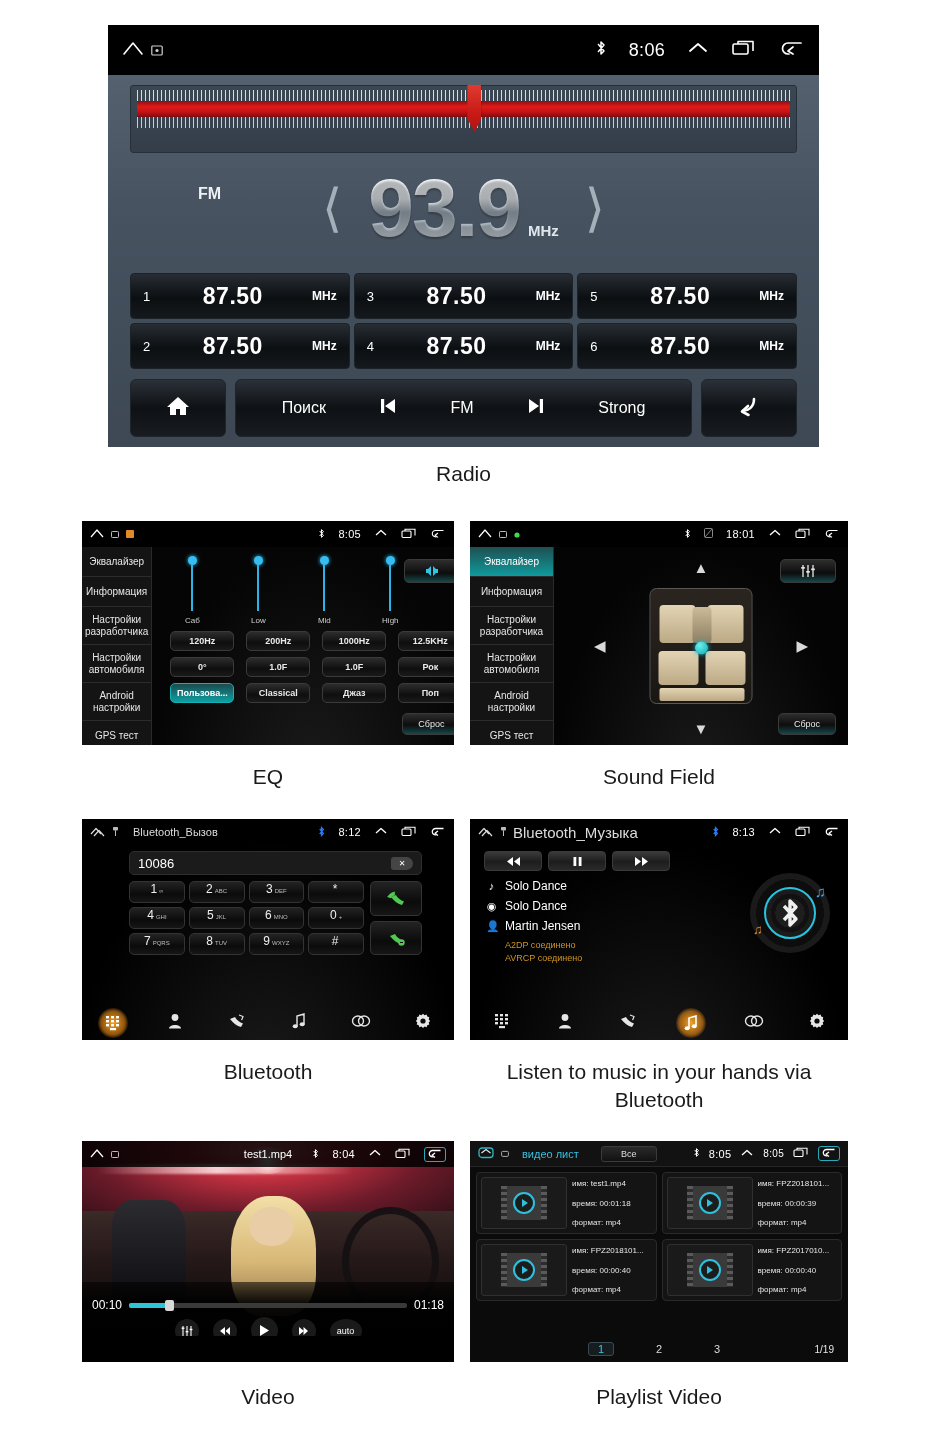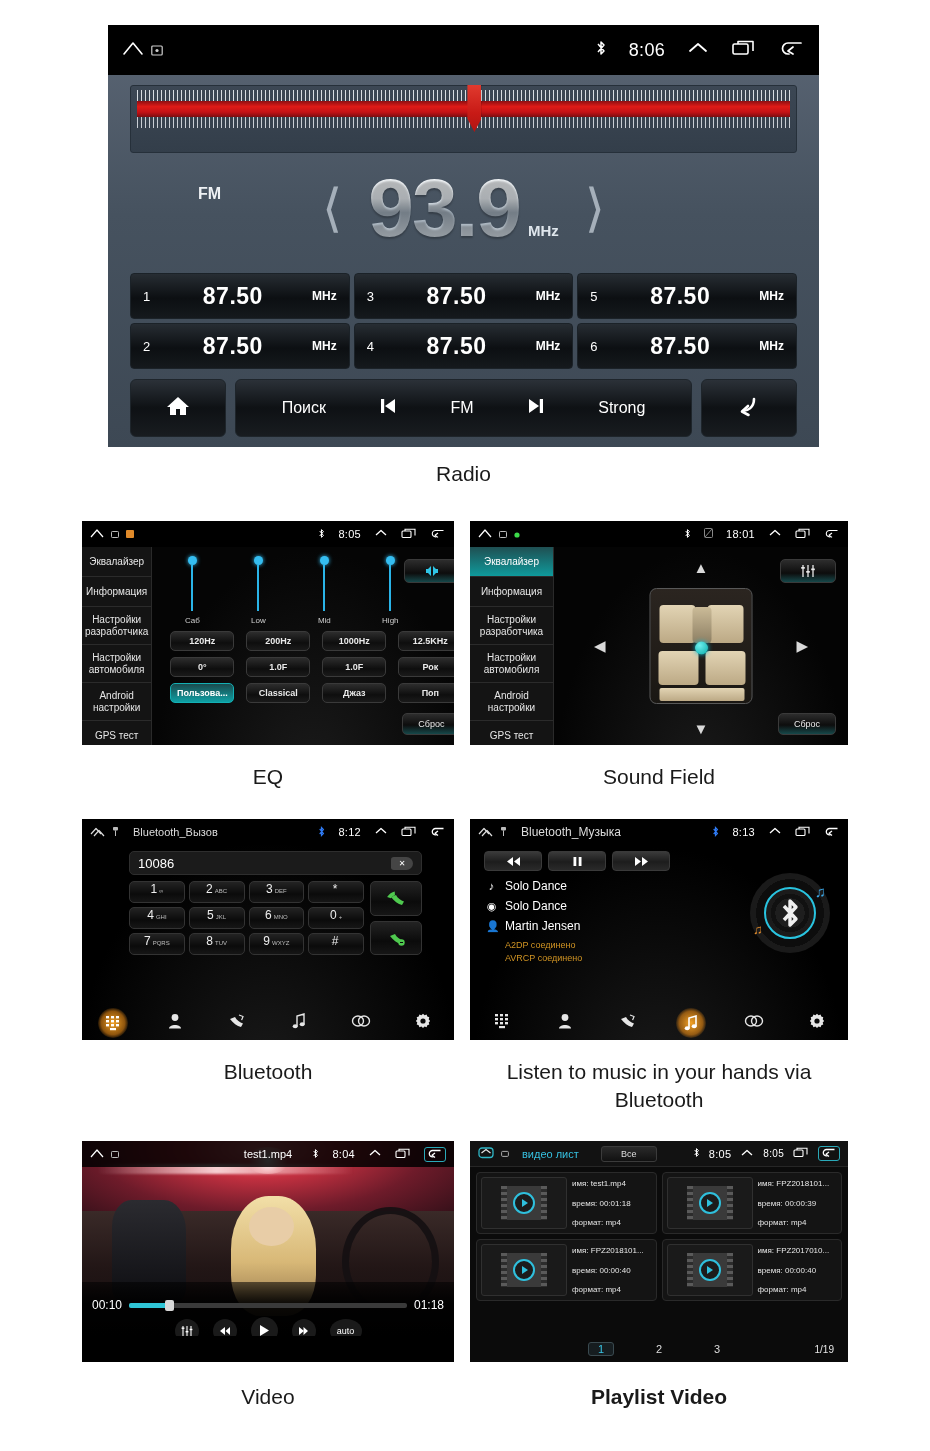--- a/index.html
+++ b/index.html
@@ -723,21 +723,21 @@
   <div class="statusbar">
     <div class="sb-left" style="gap:6px">
       <span><svg width="16" height="12" viewBox="0 0 16 12">
             <path d="M1 9 L6 3.5 L11 9" fill="none" stroke="#ddd" stroke-width="1.2" stroke-linejoin="round"></path>
             <path d="M4 11 L9 5.5 L14 11" fill="none" stroke="#ddd" stroke-width="1.2" stroke-linejoin="round"></path>
           </svg></span>
       <span><svg width="7" height="9" viewBox="0 0 7 9">
             <rect x="1" y="0" width="5" height="3.4" rx="0.8" fill="#bbb"></rect>
             <path d="M3.5 3.4 V9" stroke="#bbb" stroke-width="1"></path>
           </svg></span>
-      <span style="margin-left:8px; color:#dcdcdc; font-size:12px">Bluetooth_Музыка</span>
+      <span style="color:#dcdcdc; font-size:15px">Bluetooth_Музыка</span>
     </div>
     <div class="sb-right">
       <span><svg width="7" height="11" viewBox="0 0 7 11">
             <path d="M1.7 3 L5.4 7.4 L3.5 9.4 V1.6 L5.4 3.6 L1.7 8" fill="none" stroke="#2f7bf5" stroke-width="1.2"></path>
           </svg></span>
       <span class="sb-time">8:13</span>
       <span><svg width="14" height="10" viewBox="0 0 14 10">
             <path d="M2 7 L7 2.5 L12 7" fill="none" stroke="#fff" stroke-width="1.3" stroke-linejoin="round"></path>
           </svg></span>
       <span><svg width="16" height="11" viewBox="0 0 16 11">
@@ -1043,13 +1043,13 @@
       </div>
     </div>
     <div class="pl-pager">
       <span class="pg active">1</span>
       <span class="pg">2</span>
       <span class="pg">3</span>
       <span class="pl-total">1/19</span>
     </div>
   </div>
 </div>
-<div class="caption" style="position:absolute; left:470px; top:1383px; width:378px;font-weight:bold;">Playlist Video</div>
+<div class="caption" style="position:absolute; left:470px; top:1383px; width:378px;">Playlist Video</div>
 
 </body></html>

